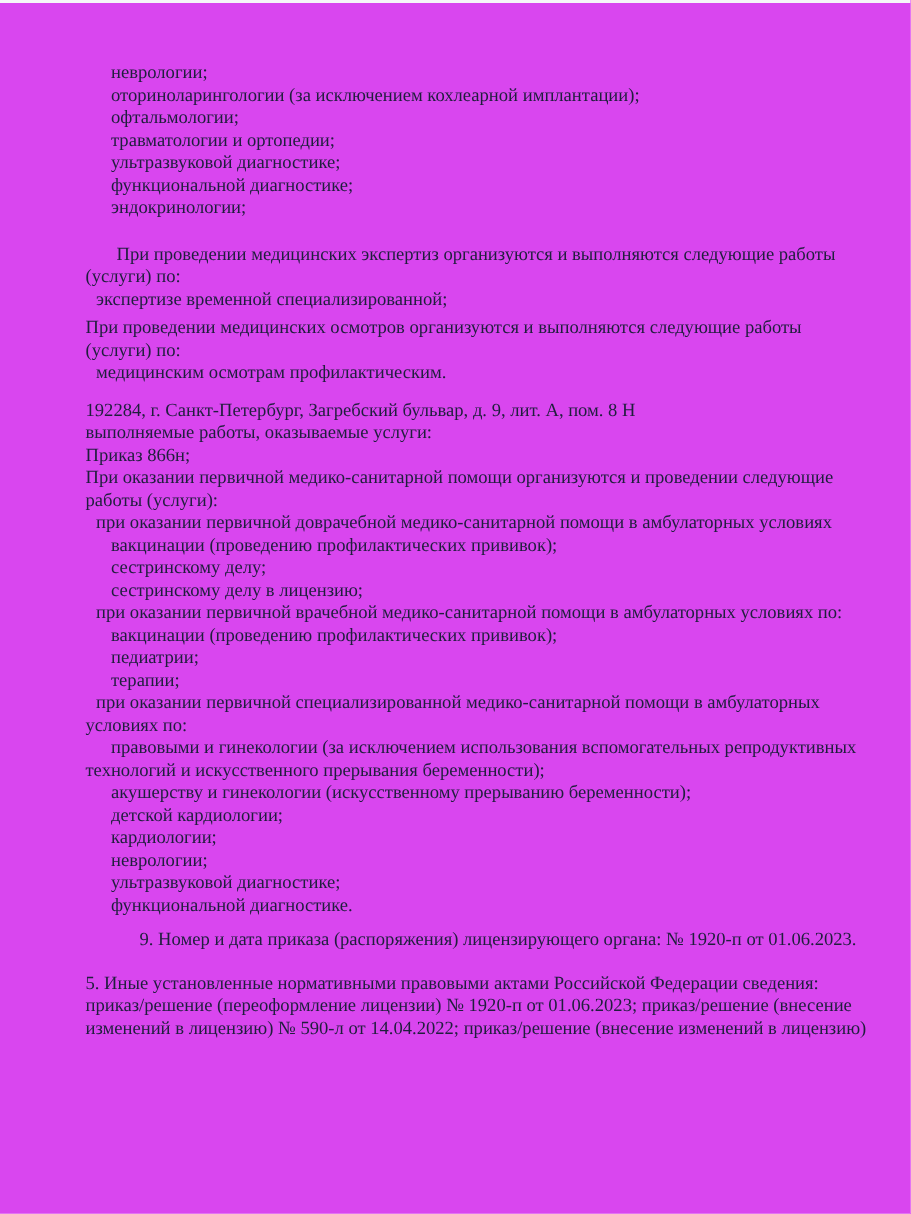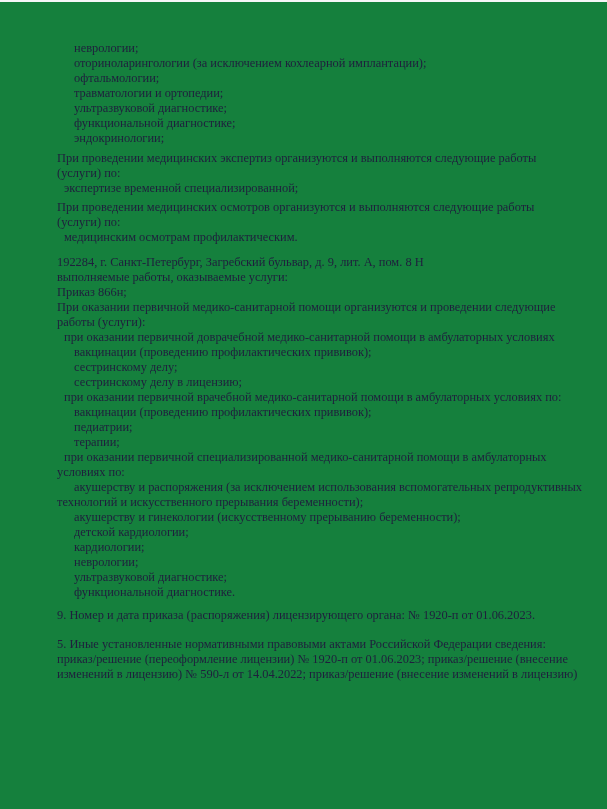--- a/index.html
+++ b/index.html
@@ -4,21 +4,21 @@
 <style>
   html, body { margin: 0; padding: 0; }
   body {
     width: 607px; height: 809px;
     background: #ffffff;
     overflow: hidden;
   }
   .page {
     position: relative;
     width: 607px; height: 809px;
-    background: #15803d;
+    background: #d946ef;
     font-family: "Liberation Serif", serif;
     font-size: 12.4px;
     color: #1f1f3d;
     overflow: hidden;
   }
   .top-edge {
     position: absolute; top: 0; left: 0;
     width: 607px; height: 2px;
     background: #f6f6f8;
   }
@@ -40,47 +40,47 @@
 <div class="page">
   <div class="top-edge"></div>
   <div class="doc">
       <div class="line i2">неврологии;</div>
       <div class="line i2">оториноларингологии (за исключением кохлеарной имплантации);</div>
       <div class="line i2">офтальмологии;</div>
       <div class="line i2">травматологии и ортопедии;</div>
       <div class="line i2">ультразвуковой диагностике;</div>
       <div class="line i2">функциональной диагностике;</div>
       <div class="line i2">эндокринологии;</div>
-      <div class="line" style="margin-top: 5px;">При проведении медицинских экспертиз организуются и выполняются следующие работы</div>
+      <div class="line" style="margin-top: 16px; text-align: right;">При проведении медицинских экспертиз организуются и выполняются следующие работы</div>
       <div class="line">(услуги) по:</div>
       <div class="line i1">экспертизе временной специализированной;</div>
       <div class="line" style="margin-top: 4px;">При проведении медицинских осмотров организуются и выполняются следующие работы</div>
       <div class="line">(услуги) по:</div>
       <div class="line i1">медицинским осмотрам профилактическим.</div>
       <div class="line" style="margin-top: 10px;">192284, г. Санкт-Петербург, Загребский бульвар, д. 9, лит. А, пом. 8 Н</div>
       <div class="line">выполняемые работы, оказываемые услуги:</div>
       <div class="line">Приказ 866н;</div>
       <div class="line">При оказании первичной медико-санитарной помощи организуются и проведении следующие</div>
       <div class="line">работы (услуги):</div>
       <div class="line i1">при оказании первичной доврачебной медико-санитарной помощи в амбулаторных условиях</div>
       <div class="line i2">вакцинации (проведению профилактических прививок);</div>
       <div class="line i2">сестринскому делу;</div>
       <div class="line i2">сестринскому делу в лицензию;</div>
       <div class="line i1">при оказании первичной врачебной медико-санитарной помощи в амбулаторных условиях по:</div>
       <div class="line i2">вакцинации (проведению профилактических прививок);</div>
       <div class="line i2">педиатрии;</div>
       <div class="line i2">терапии;</div>
       <div class="line i1">при оказании первичной специализированной медико-санитарной помощи в амбулаторных</div>
       <div class="line">условиях по:</div>
-      <div class="line i2">акушерству и распоряжения (за исключением использования вспомогательных репродуктивных</div>
+      <div class="line i2">правовыми и гинекологии (за исключением использования вспомогательных репродуктивных</div>
       <div class="line">технологий и искусственного прерывания беременности);</div>
       <div class="line i2">акушерству и гинекологии (искусственному прерыванию беременности);</div>
       <div class="line i2">детской кардиологии;</div>
       <div class="line i2">кардиологии;</div>
       <div class="line i2">неврологии;</div>
       <div class="line i2">ультразвуковой диагностике;</div>
       <div class="line i2">функциональной диагностике.</div>
-      <div class="line" style="margin-top: 8px;">9. Номер и дата приказа (распоряжения) лицензирующего органа: № 1920-п от 01.06.2023.</div>
+      <div class="line" style="margin-top: 8px; margin-left: 36px;">9. Номер и дата приказа (распоряжения) лицензирующего органа: № 1920-п от 01.06.2023.</div>
       <div class="line" style="margin-top: 14px;">5. Иные установленные нормативными правовыми актами Российской Федерации сведения:</div>
       <div class="line">приказ/решение (переоформление лицензии) № 1920-п от 01.06.2023; приказ/решение (внесение</div>
       <div class="line">изменений в лицензию) № 590-л от 14.04.2022; приказ/решение (внесение изменений в лицензию)</div>
     </div>
 </div>
 
 </body></html>

